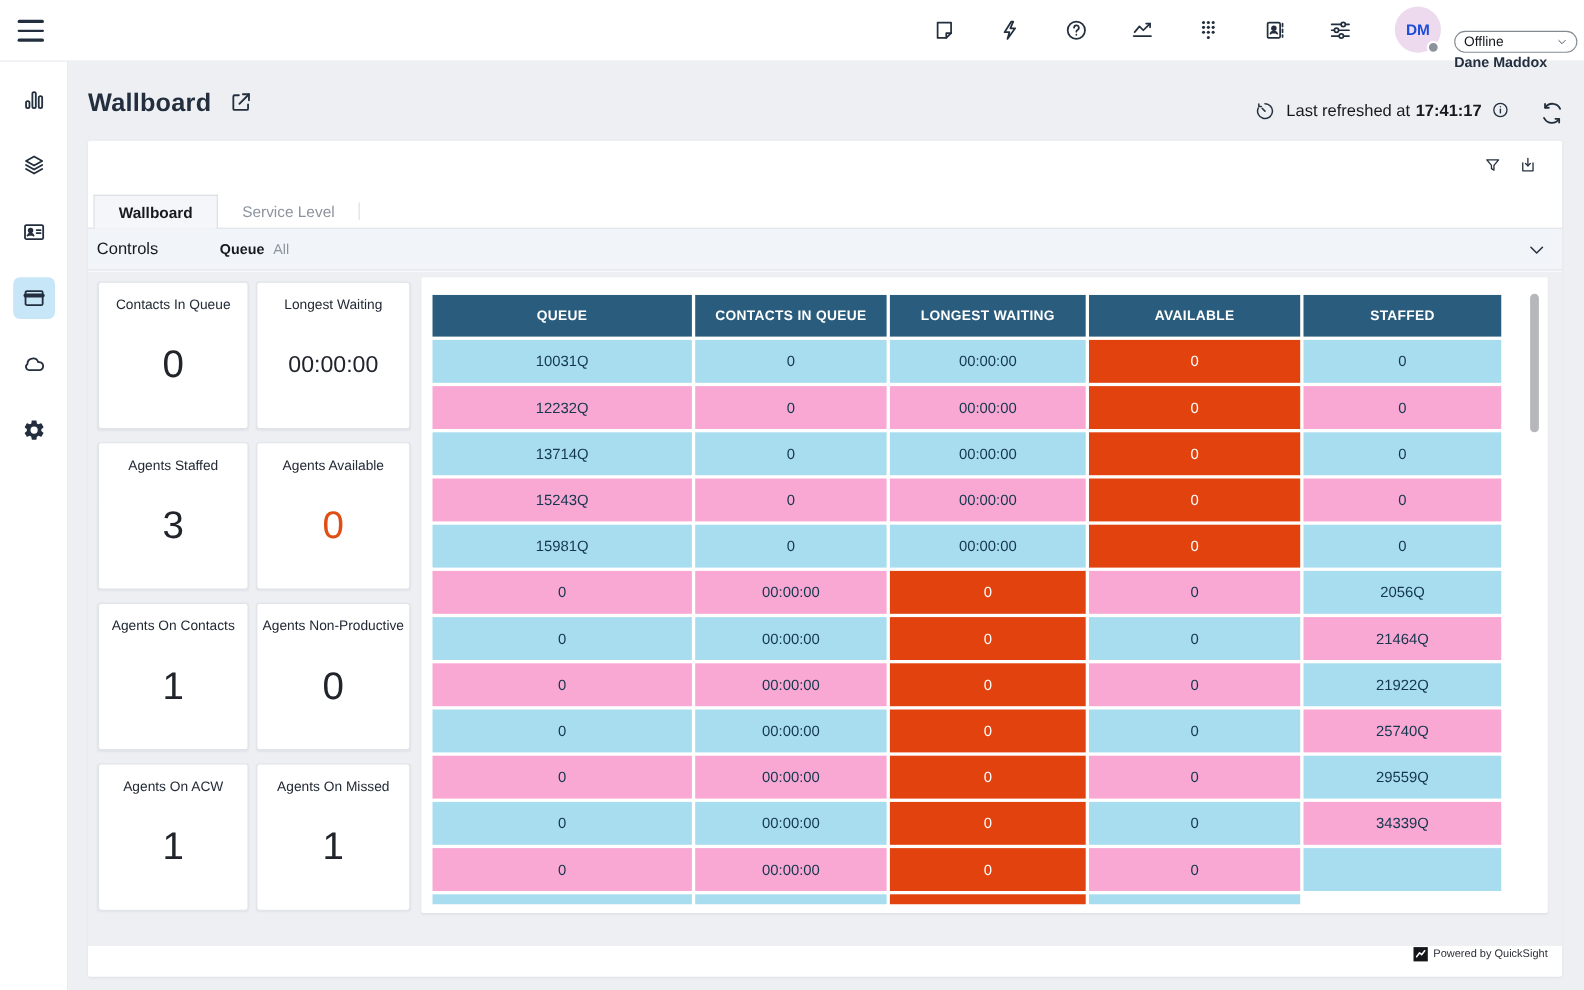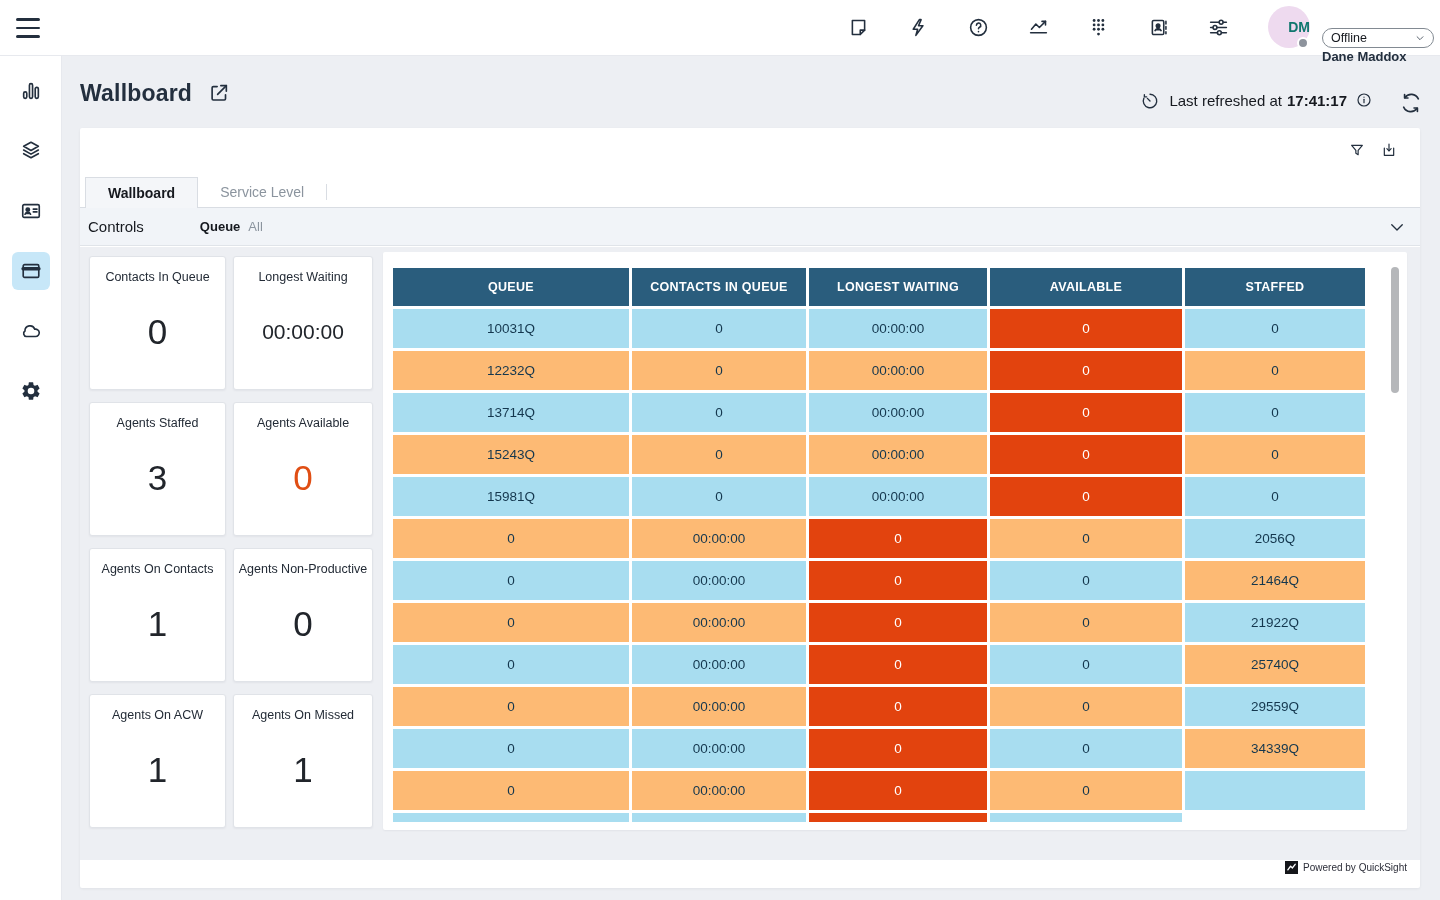--- a/index.html
+++ b/index.html
@@ -13,22 +13,22 @@
 
   
   .topbar { position:absolute; left:0; top:0; width:1440px; height:56px;
     background:#fff; border-bottom:1px solid #e7e9ee; z-index:5; }
   .hamburger { position:absolute; left:16px; top:16px; width:28px; height:24px;
     display:flex; flex-direction:column; justify-content:space-between; padding:2px 0; cursor:pointer; }
   .hamburger span { display:block; height:2.6px; width:24px; background:#232f3e; border-radius:2px; }
   .topbar-icons { position:absolute; left:846px; top:15px; display:flex; gap:36px; }
   .tb-btn { width:24px; height:24px; display:flex; align-items:center; justify-content:center; cursor:pointer; }
   .avatar { position:absolute; left:1268px; top:6px; width:42px; height:42px; border-radius:50%;
-    background:#eedaef; display:flex; align-items:center; justify-content:flex-end;
-    font-weight:bold; font-size:14px; color:#0f766e; cursor:pointer; }
+    background:#eedaef; display:flex; align-items:center; justify-content:center;
+    font-weight:bold; font-size:14px; color:#1d4ed8; cursor:pointer; }
   .status-dot { position:absolute; left:1297px; top:37px; width:12px; height:12px; border-radius:50%;
     background:#8d939c; border:2px solid #fff; }
   .user-name { position:absolute; left:1322px; top:9px; font-size:13px; font-weight:bold; color:#232f3e;margin-top:40px; }
   .status-select { position:absolute; left:1322px; top:28px; width:112px; height:20px;
     border:1px solid #828a92; border-radius:10px; background:#fff; display:flex; align-items:center;
     justify-content:space-between; padding:0 8px; font-size:12.5px; color:#16191f; cursor:pointer; }
 
   
   .sidebar { position:absolute; left:0; top:56px; width:62px; height:844px;
     background:#fff; border-right:1px solid #e7e9ee; z-index:4; }
@@ -83,21 +83,21 @@
   .table-card { position:absolute; left:303px; top:5px; width:1024px; height:578px;
     background:#fff; border-radius:2px; box-shadow:0 1px 2px rgba(15,20,30,.05); }
   .table-viewport { position:absolute; left:10px; top:16px; width:972px; height:554px;
     overflow:hidden; background:#fff; }
   .queue-table { display:grid; grid-template-columns:236px 174px 178px 192px 180px;
     grid-template-rows:38px; grid-auto-rows:39px; gap:3px; }
   .th { background:#2a5d7d; color:#fff; font-weight:bold; font-size:12.5px; letter-spacing:.3px;
     display:flex; align-items:center; justify-content:center; }
   .td { display:flex; align-items:center; justify-content:center; font-size:13.5px; color:#14374e; }
   .td.light { background:#a8ddf0; }
-  .td.dark  { background:#fdba74; }
+  .td.dark  { background:#f9a8d4; }
   .td.staffed { background:#e2430e; color:#fff; }
   .scroll-thumb { position:absolute; right:8px; top:15px; width:8px; height:126px;
     background:#b5b7ba; border-radius:4px; cursor:pointer; }
 
   .attribution { position:absolute; right:13px; top:733px; display:flex; align-items:center; gap:5px;
     font-size:10px; color:#2d2f3a; }
   .qs-logo { width:13px; height:13px; background:#15161a; display:flex; align-items:center; justify-content:center; }
 </style>
 </head>
 <body>

